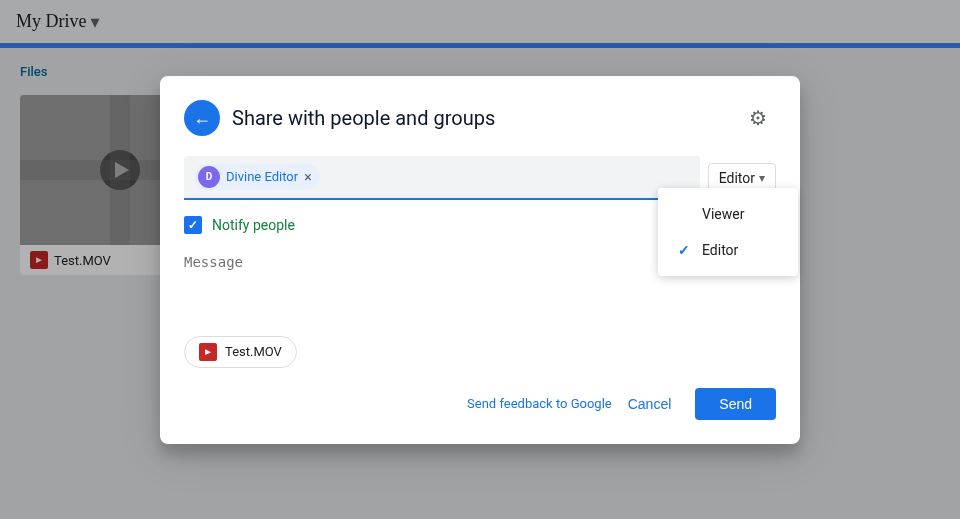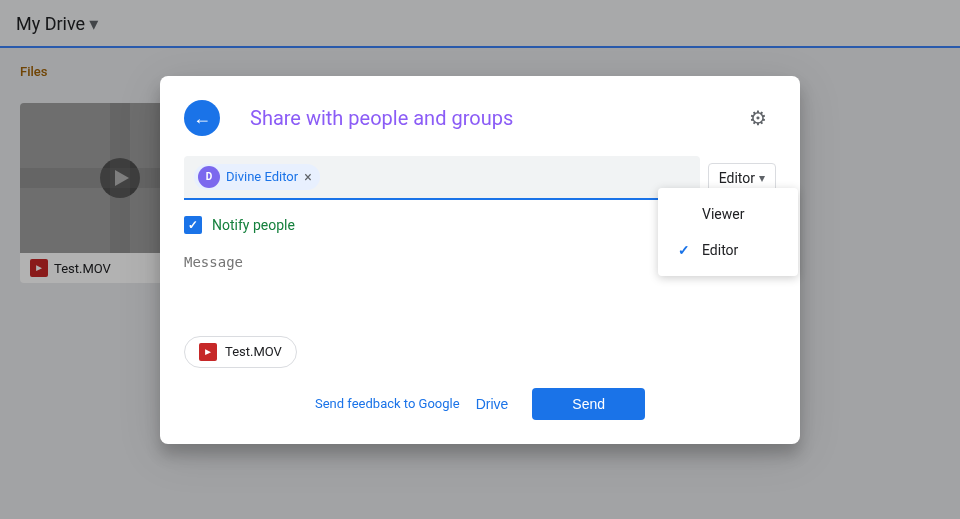--- a/index.html
+++ b/index.html
@@ -12,21 +12,22 @@
       position: relative;
     }
 
     
     .header-bar {
       background: #f1f3f4;
       height: 48px;
       display: flex;
       align-items: center;
       padding: 9px 16px;
-      border-bottom: 2px solid #3b82f6;
+      border-bottom: 5px solid #3b82f6;
+      font-family: Liberation Serif, serif;
     }
     .header-title {
       font-size: 18px;
       color: #202124;
       font-weight: 400;
       display: flex;
       align-items: center;
       gap: 4px;
     }
     .chevron-icon {
@@ -35,22 +36,22 @@
     }
 
     
     .bg-content {
       padding: 16px 20px;
       background: #e8eaed;
       height: calc(519px - 48px);
     }
     .files-label {
       font-size: 13px;
-      color: #a16207;
-      margin-bottom: 24px;
+      color: #0369a1;
+      margin-bottom: 16px;
       font-weight: 500;
     }
     .file-thumb {
       width: 200px;
       display: inline-block;
     }
     .thumb-img {
       width: 200px;
       height: 150px;
       background: #9e9e9e;
@@ -144,23 +145,22 @@
       cursor: pointer;
       flex-shrink: 0;
     }
     .back-arrow {
       color: white;
       font-size: 18px;
       line-height: 1;
     }
     .dialog-title {
       font-size: 20px;
-      color: #8b5cf6;
+      color: #0f172a;
       font-weight: 400;
-      margin-left: 18px;
     }
     .gear-btn {
       width: 36px;
       height: 36px;
       display: flex;
       align-items: center;
       justify-content: center;
       cursor: pointer;
       color: #5f6368;
       font-size: 20px;
@@ -284,21 +284,21 @@
       padding: 6px 14px;
       font-size: 13px;
       color: #202124;
       margin-bottom: 20px;
     }
 
     
     .dialog-footer {
       display: flex;
       align-items: center;
-      justify-content: center;
+      justify-content: flex-end;
     }
     .feedback-link {
       color: #1a73e8;
       font-size: 13px;
       text-decoration: none;
       cursor: pointer;
     }
     .footer-buttons {
       display: flex;
       gap: 8px;
@@ -313,21 +313,21 @@
       padding: 8px 16px;
       border-radius: 4px;
       cursor: pointer;
     }
     .send-btn {
       background: #1a73e8;
       border: none;
       color: white;
       font-size: 14px;
       font-weight: 500;
-      padding: 8px 40px;
+      padding: 8px 24px;
       border-radius: 4px;
       cursor: pointer;
     }
 
     
     .dropdown-menu {
       position: absolute;
       top: 188px;
       right: 162px;
       background: #fff;
@@ -448,21 +448,21 @@
   
   <div class="file-chip">
     <div class="mov-icon-small">▶</div>
     <span>Test.MOV</span>
   </div>
 
   
   <div class="dialog-footer">
     <a class="feedback-link">Send feedback to Google</a>
     <div class="footer-buttons">
-      <button class="cancel-btn">Drive</button>
+      <button class="cancel-btn">Cancel</button>
       <button class="send-btn">Send</button>
     </div>
   </div>
 </div>
 
 <div class="dropdown-menu">
   <div class="dropdown-item">
     <span class="check-icon empty"></span>
     <span>Viewer</span>
   </div>

